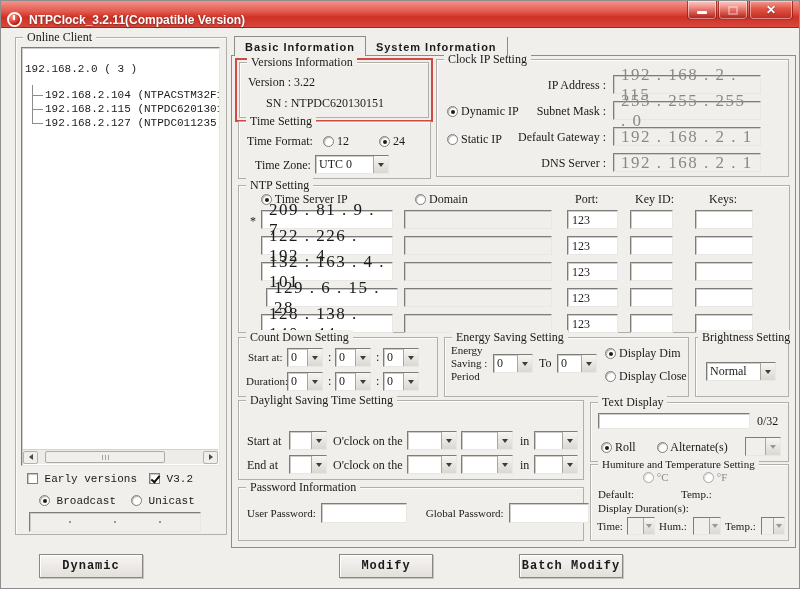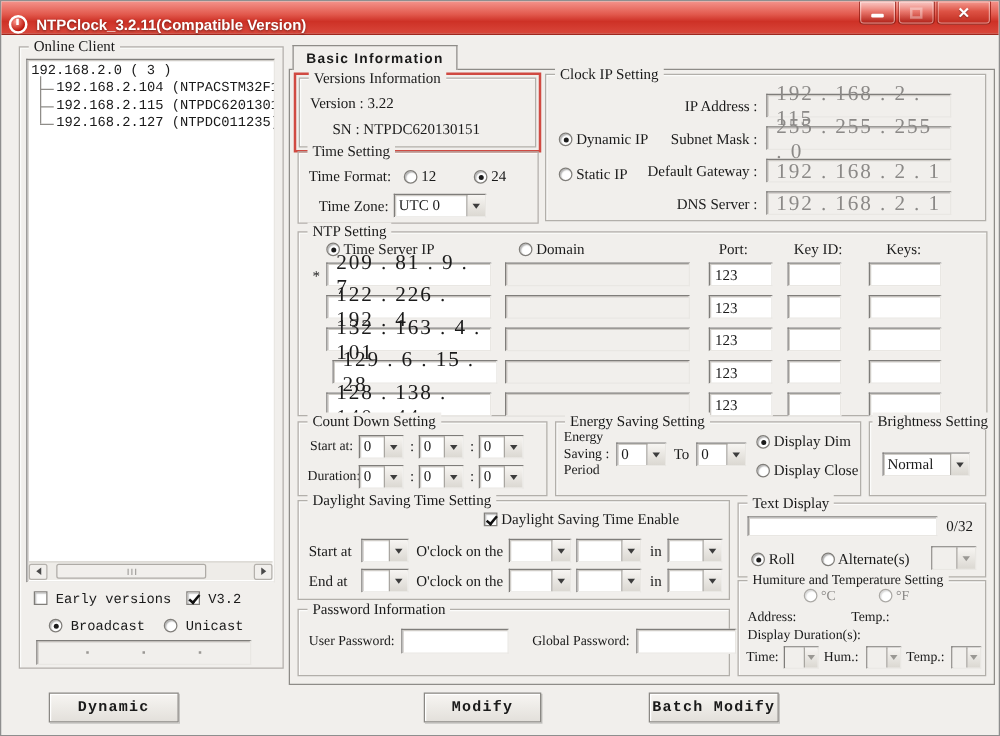--- a/index.html
+++ b/index.html
@@ -66,21 +66,21 @@
     font:bold 11px "Liberation Sans",sans-serif;letter-spacing:1px;white-space:nowrap}
   .tab.active{border:1px solid #8e8c88;border-bottom:none;background:#f1efec}
   .tab.inactive{border-right:1px solid #8e8c88;margin-top:1px}
   .tabpage{position:absolute;left:230px;top:54px;width:565px;height:493px;border:1px solid #8e8c88}
 
   .redwrap{position:absolute;border:2px solid #d04a42}
 
   
   .treebox{overflow:hidden}
   .tree{padding:2px 1px 0 3px;font:11px "Liberation Mono",monospace;white-space:nowrap}
-  .tree-root{padding:1px 0}
+  .tree-root{padding:13px 0}
   .tree-kids{position:relative;margin-left:7px}
   .tree-kids::before{content:"";position:absolute;left:0;top:-3px;bottom:7px;border-left:1px solid #8f8d89}
   .tree-item{position:relative;padding:1px 0 1px 13px}
   .tree-item::before{content:"";position:absolute;left:0;top:7px;width:11px;border-top:1px solid #8f8d89}
 
   
   .hscroll{position:absolute;display:flex;justify-content:space-between;align-items:center;
     background:#eeece8;border-top:1px solid #d6d3ce}
   .sbtn{width:15px;height:13px;background:#f1efec;border:1px solid #b4b1ac;border-radius:2px;
     display:flex;align-items:center;justify-content:center}
@@ -155,20 +155,21 @@
   </span>
   <div class="sunken dis dots" style="left:28px;top:511px;width:172px;height:20px">
     <span class="dot"></span>
     <span class="dot"></span>
     <span class="dot"></span>
   </div>
   <div class="btn" style="left:38px;top:553px;width:104px;height:24px">Dynamic</div>
 
   <div class="tabstrip">
     <span class="tab active">Basic Information</span>
+    <span class="tab inactive">System Information</span>
   </div>
   <div class="tabpage"></div>
 
   <div class="redwrap" style="left:234px;top:57px;width:198px;height:64px">
     <div class="group" style="left:2px;top:2px;right:2px;bottom:2px">
       <span class="legend">Versions Information</span>
       <span class="lbl" style="left:8px;top:12px">Version : 3.22</span>
       <span class="lbl" style="left:26px;top:33px">SN : NTPDC620130151</span>
     </div>
   </div>
@@ -314,21 +315,20 @@
     <div class="combo" style="left:10px;top:24px;width:70px">
         <span class="cval">Normal</span>
         <span class="cbtn">
           <span class="arrow-down"></span>
         </span>
       </div>
   </div>
 
   <div class="group" style="left:237px;top:399px;width:346px;height:80px">
     <span class="legend">Daylight Saving Time Setting</span>
-    <span class="lbl" style="left:148px;top:7px"><span class="cbx checked"></span> <span>Daylight Saving Time Enable</span></span>
     <span class="lbl" style="left:8px;top:33px">Start at</span>
     <div class="combo" style="left:50px;top:30px;width:38px">
         <span class="cval"></span>
         <span class="cbtn">
           <span class="arrow-down"></span>
         </span>
       </div>
     <span class="lbl" style="left:94px;top:33px">O'clock on the</span>
     <div class="combo" style="left:168px;top:30px;width:50px">
         <span class="cval"></span>
@@ -389,21 +389,21 @@
         <span class="cbtn">
           <span class="arrow-down"></span>
         </span>
       </div>
   </div>
 
   <div class="group" style="left:589px;top:463px;width:199px;height:77px">
     <span class="legend" style="font-size:11px">Humiture and Temperature Setting</span>
     <span class="lbl small gray" style="left:52px;top:6px"><span class="radio disr"></span> <span>°C</span></span>
     <span class="lbl small gray" style="left:112px;top:6px"><span class="radio disr"></span> <span>°F</span></span>
-    <span class="lbl small" style="left:7px;top:23px">Address:</span>
+    <span class="lbl small" style="left:7px;top:23px">Default:</span>
     <span class="lbl small" style="left:90px;top:23px">Temp.:</span>
     <span class="lbl small" style="left:7px;top:37px">Display Duration(s):</span>
     <span class="lbl small" style="left:6px;top:55px">Time:</span>
     <div class="combo dis" style="left:36px;top:52px;width:28px;height:18px">
         <span class="cval"></span>
         <span class="cbtn" style="width:11px">
           <span class="arrow-down"></span>
         </span>
       </div>
     <span class="lbl small" style="left:68px;top:55px">Hum.:</span>

